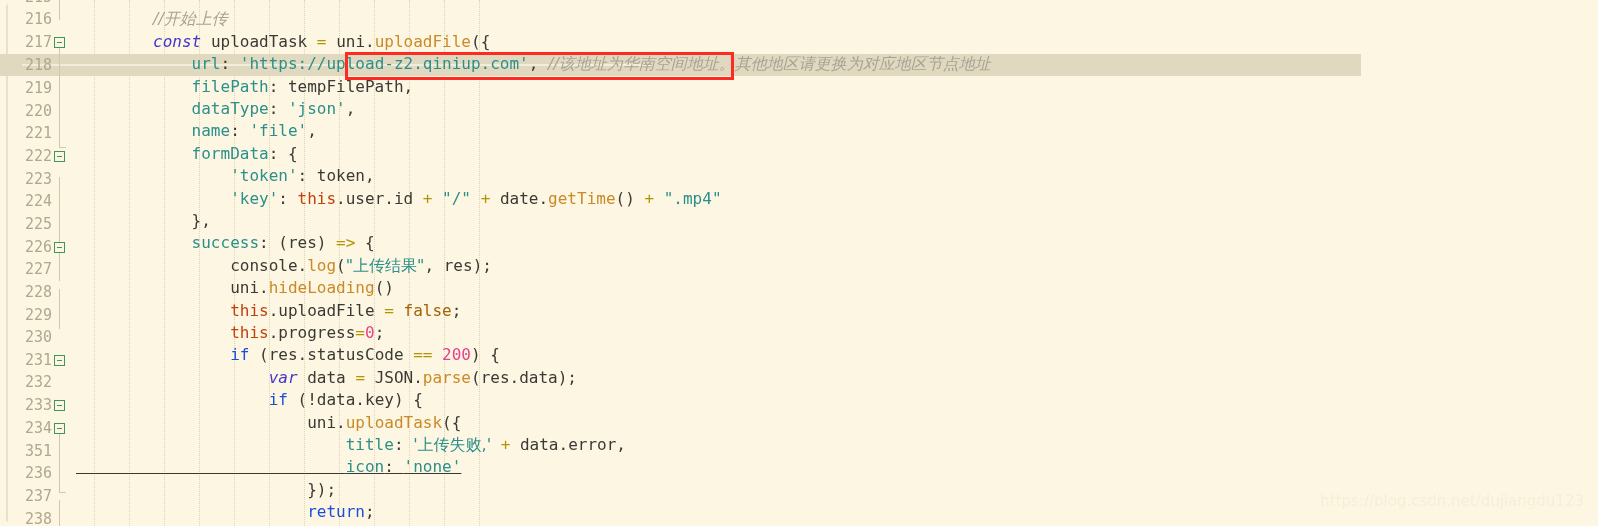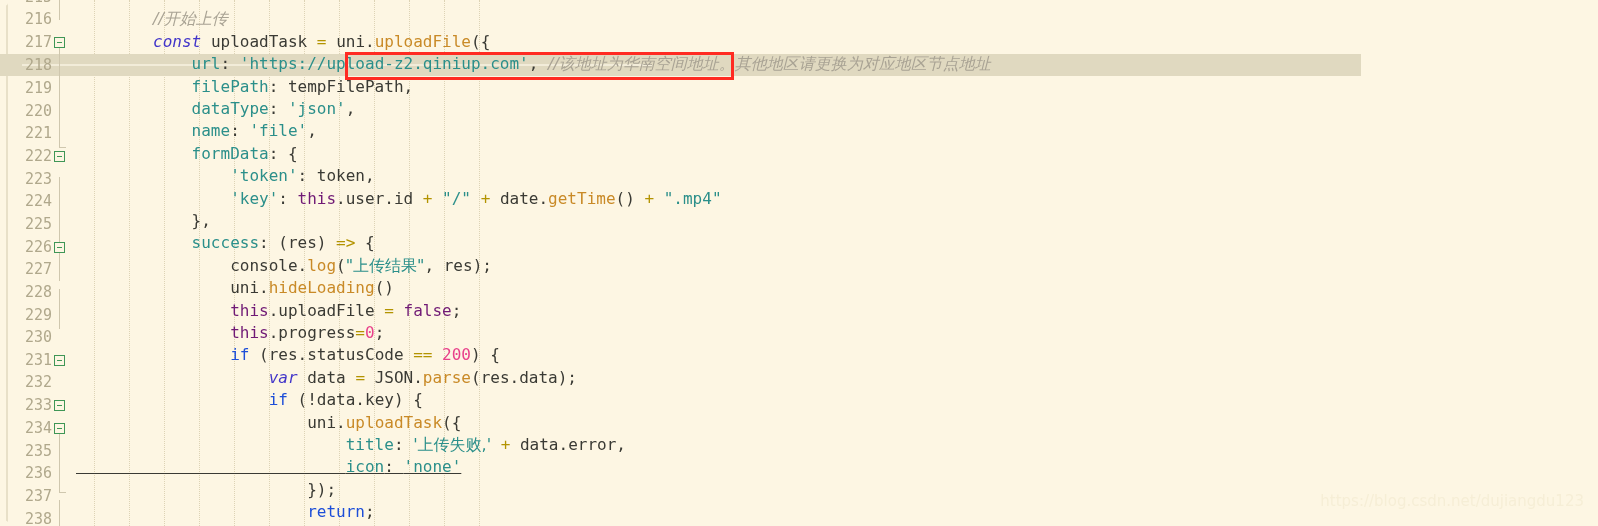--- a/index.html
+++ b/index.html
@@ -116,24 +116,24 @@
     white-space: pre;
     height: 22.4px;
     line-height: 22.4px;
     z-index: 4;
     color: #3a3a34;
   }
   .t-kw    { color: #4235c9; font-style: italic; text-align: center; }
   .t-prop  { color: #2b8f8a; }
   .t-str   { color: #2b8f8a; }
   .t-plain { color: #3a3a34; }
-  .t-this  { color: #701a75; }
+  .t-this  { color: #c2410c; }
   .t-op    { color: #b39300; }
   .t-num   { color: #e8418a; }
-  .t-bool  { color: #701a75; }
+  .t-bool  { color: #a16207; }
   .t-ctrl  { color: #1d4ed8; }
   .t-meth  { color: #c98a27; }
   .t-cjk   { font-family: "DejaVu Sans", "Liberation Sans", sans-serif; }
   .t-com-cjk {
     color: #a9a394;
     font-style: italic;
     font-family: "DejaVu Sans", "Liberation Sans", sans-serif;
   }
   .watermark {
     position: absolute;
@@ -242,21 +242,21 @@
     </div>
     <div class="gutter-row" style="top:394px">
       <span class="lineno">233</span>
       <span class="fold-box"></span>
     </div>
     <div class="gutter-row" style="top:417px">
       <span class="lineno">234</span>
       <span class="fold-box"></span>
     </div>
     <div class="gutter-row" style="top:440px">
-      <span class="lineno">235</span>
+      <span class="lineno">351</span>
     </div>
     <div class="gutter-row" style="top:462px">
       <span class="lineno">236</span>
     </div>
     <div class="gutter-row" style="top:485px">
       <span class="lineno">237</span>
     </div>
     <div class="gutter-row" style="top:508px">
       <span class="lineno">238</span>
     </div>

